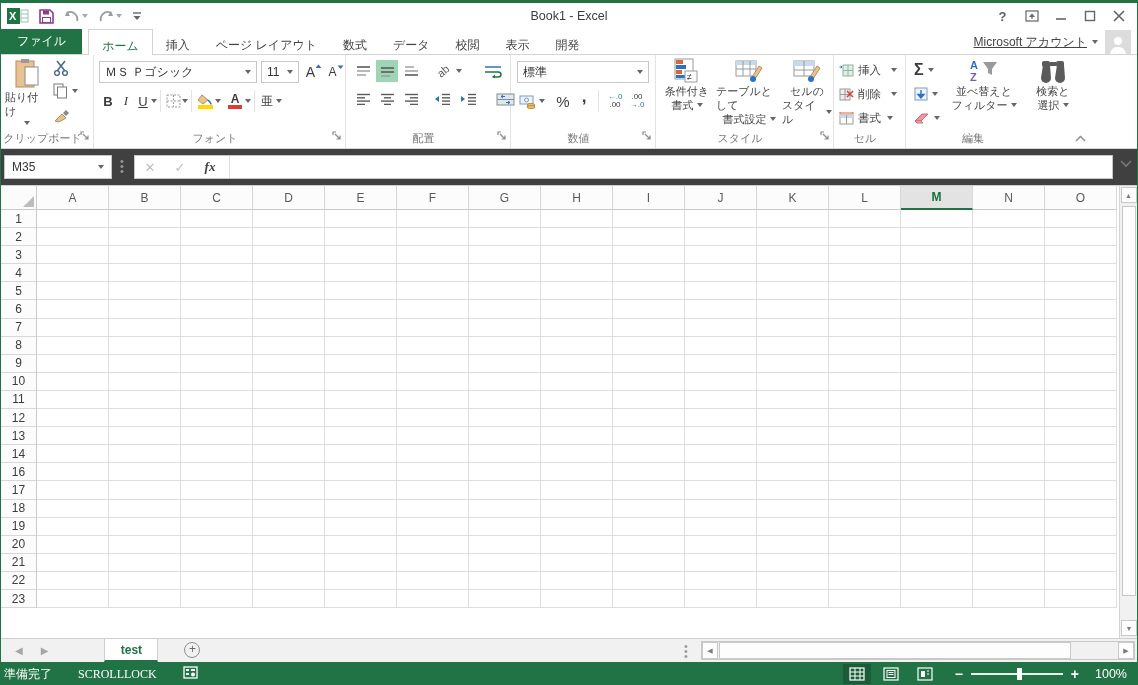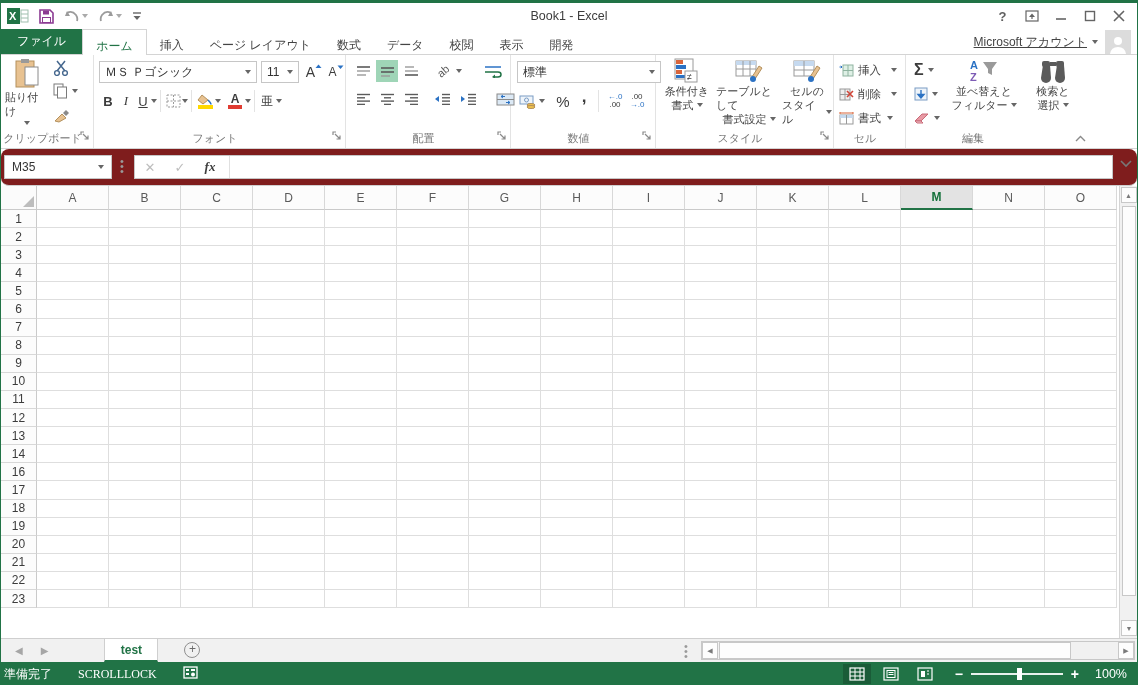--- a/index.html
+++ b/index.html
@@ -16,21 +16,21 @@
   .title-center { position:absolute; left:50%; top:6px; transform:translateX(-50%);
                   color:#3c3c3c; font-size:12.5px; }
   .wcontrols { position:absolute; right:4px; top:2px; display:flex; align-items:center; }
   .wbtn { width:29px; height:22px; display:flex; align-items:center; justify-content:center; color:#646464; }
   .help { font-size:13px; font-weight:bold; color:#5f5f5f; }
 
   
   .tabrow { position:absolute; top:28px; left:0; right:0; height:26px; background:#fff;
             border-bottom:1px solid #d4d4d4; display:flex; align-items:stretch; }
   .tab { display:flex; align-items:center; padding:16px 13px; color:#444; font-size:12px; }
-  .tab.file { background:#217346; color:#fff; padding:0 16px; }
+  .tab.file { background:#217346; color:#fff; padding:0 16px; margin-right:6px; }
   .tab.active { color:#217346; border:1px solid #d4d4d4; border-bottom:1px solid #fff;
                 margin-bottom:-1px; background:#fff; }
   .account { position:absolute; right:39px; top:28px; height:26px; display:flex;
              align-items:center; gap:5px; color:#444;text-decoration:underline; }
   .avatar { position:absolute; right:6px; top:29px; width:26px; height:24px; background:#dcdcdc;
             display:flex; align-items:flex-end; justify-content:center; overflow:hidden; }
 
   
   .ribbon { position:absolute; top:54px; left:0; right:0; height:94px; background:#fff;
             border-bottom:1px solid #d4d4d4; display:flex; }
@@ -47,22 +47,22 @@
   .sbtn { display:flex; align-items:center; justify-content:center; }
   .vsep { width:1px; background:#e3e3e3; height:22px; margin:0 3px; }
   .bigbtn { position:absolute; top:3px; display:flex; flex-direction:column; align-items:center;
             font-size:11px; color:#444; line-height:14px; }
   .bigbtn .lbl2 { display:flex; align-items:center; gap:3px; }
   .rowbtn { position:absolute; left:5px; display:flex; align-items:center; gap:4px;
             font-size:11.5px; color:#444; height:22px; }
   .collapse { position:absolute; right:10px; bottom:4px; color:#8a8a8a; font-size:10px; }
 
   
-  .formularow { position:absolute; top:148px; left:0; right:0; height:37px; background:#7f1d1d;
-                border-bottom:1px solid #cfcfcf;border-radius:8px; }
+  .formularow { position:absolute; top:148px; left:0; right:0; height:37px; background:#404040;
+                border-bottom:1px solid #cfcfcf; }
   .namebox { position:absolute; left:3px; top:6px; width:108px; height:24px; background:#fff;
              border:1px solid #c6c6c6; display:flex; align-items:center; padding:0 7px; color:#333; }
   .namebox .crt { margin-left:auto; }
   .fsplit { position:absolute; left:119px; top:10px; color:#9a9a9a; font-size:11px; letter-spacing:0; line-height:5px; }
   .fpanel { position:absolute; left:133px; right:24px; top:6px; height:24px; background:#fff;
             border:1px solid #c6c6c6; display:flex; align-items:center; }
   .fbtn { width:30px; text-align:center; font-size:13px; color:#bdbdbd; }
   .fxbtn { color:#3e3e3e; font-family:"Liberation Serif",serif; font-style:italic; font-weight:bold; }
   .fdivider { width:1px; height:22px; background:#e0e0e0; margin:0 4px; }
   .finput { flex:1; border:0; outline:none; height:20px; font-size:12px; }
@@ -404,21 +404,21 @@
       </div>
       <div class="glabel">配置</div>
       <span class="launcher">
         <svg width="10" height="10" viewBox="0 0 10 10">
             <path d="M1 4 V1 H4 M3 3 L8 8 M8 4.5 V8 H4.5" fill="none" stroke="#8a8a8a" stroke-width="1.2"></path>
           </svg>
       </span>
     </div>
 
     <div class="rgroup" style="width:145px">
-      <div class="combo" style="position:absolute;left:6px;top:6px;width:144px">
+      <div class="combo" style="position:absolute;left:6px;top:6px;width:132px">
         <span>標準</span>
         <span class="crt"></span>
       </div>
       <div style="position:absolute;left:6px;top:34px;display:flex;align-items:center;height:24px">
         <span class="sbtn" style="width:22px">
           <svg width="18" height="15" viewBox="0 0 18 15">
               <rect x="1" y="2" width="13" height="8" fill="#eef4fa" stroke="#7a9cc4"></rect>
               <circle cx="7.5" cy="6" r="2" fill="none" stroke="#7a9cc4"></circle>
               <ellipse cx="12" cy="11" rx="4" ry="1.5" fill="#f0c24b" stroke="#b3905c"></ellipse>
               <ellipse cx="12" cy="13" rx="4" ry="1.5" fill="#f0c24b" stroke="#b3905c"></ellipse>

